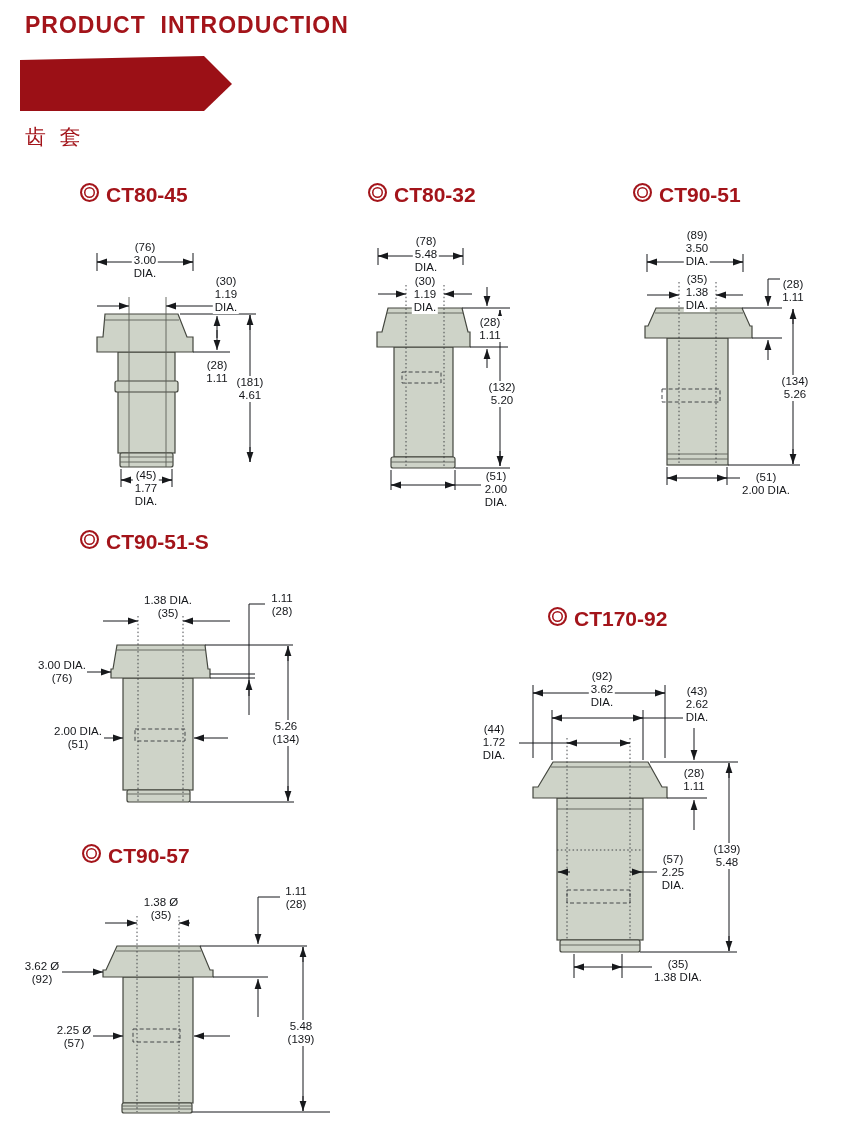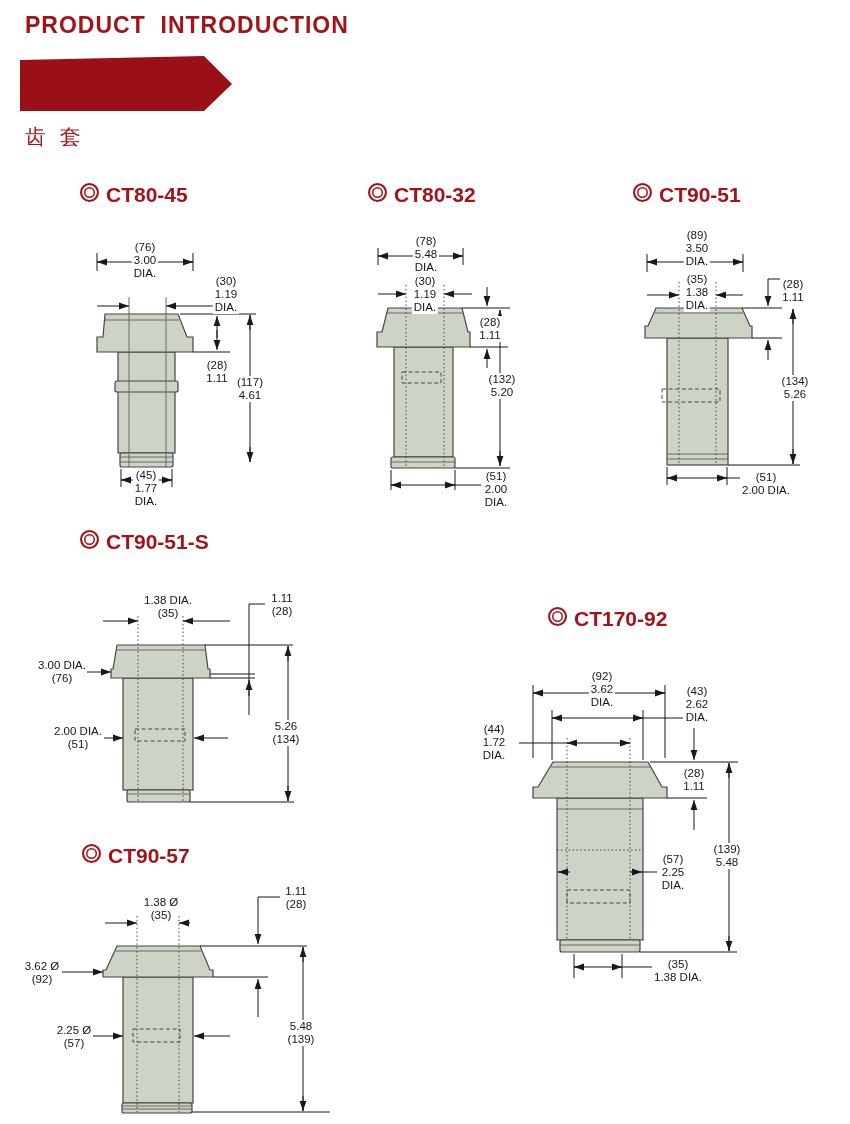--- a/index.html
+++ b/index.html
@@ -90,21 +90,21 @@
       <span>CT80-45</span>
     </div>
     <div class="dim bg" style="left:85px;top:66px">(76)
 3.00
 DIA.</div>
     <div class="dim bg" style="left:166px;top:100px">(30)
 1.19
 DIA.</div>
     <div class="dim" style="left:157px;top:184px">(28)
 1.11</div>
-    <div class="dim bg" style="left:190px;top:201px">(117)
+    <div class="dim bg" style="left:190px;top:201px">(181)
 4.61</div>
     <div class="dim bg" style="left:86px;top:294px">(45)
 1.77
 DIA.</div>
   </div>
 
   <div class="fig" style="left:350px;top:175px;width:290px;height:340px">
     <svg class="draw" width="290" height="340">
       <defs>
           <marker id="a2" markerWidth="11" markerHeight="8" refX="10" refY="4" orient="auto" markerUnits="userSpaceOnUse">
@@ -150,21 +150,21 @@
       <span>CT80-32</span>
     </div>
     <div class="dim bg" style="left:76px;top:60px">(78)
 5.48
 DIA.</div>
     <div class="dim bg" style="left:75px;top:100px">(30)
 1.19
 DIA.</div>
     <div class="dim bg" style="left:140px;top:141px">(28)
 1.11</div>
-    <div class="dim bg" style="left:152px;top:198px">(132)
+    <div class="dim bg" style="left:152px;top:206px">(132)
 5.20</div>
     <div class="dim" style="left:146px;top:295px">(51)
 2.00
 DIA.</div>
   </div>
 
   <div class="fig" style="left:600px;top:175px;width:250px;height:340px">
     <svg class="draw" width="250" height="340">
       <defs>
           <marker id="a3" markerWidth="11" markerHeight="8" refX="10" refY="4" orient="auto" markerUnits="userSpaceOnUse">

